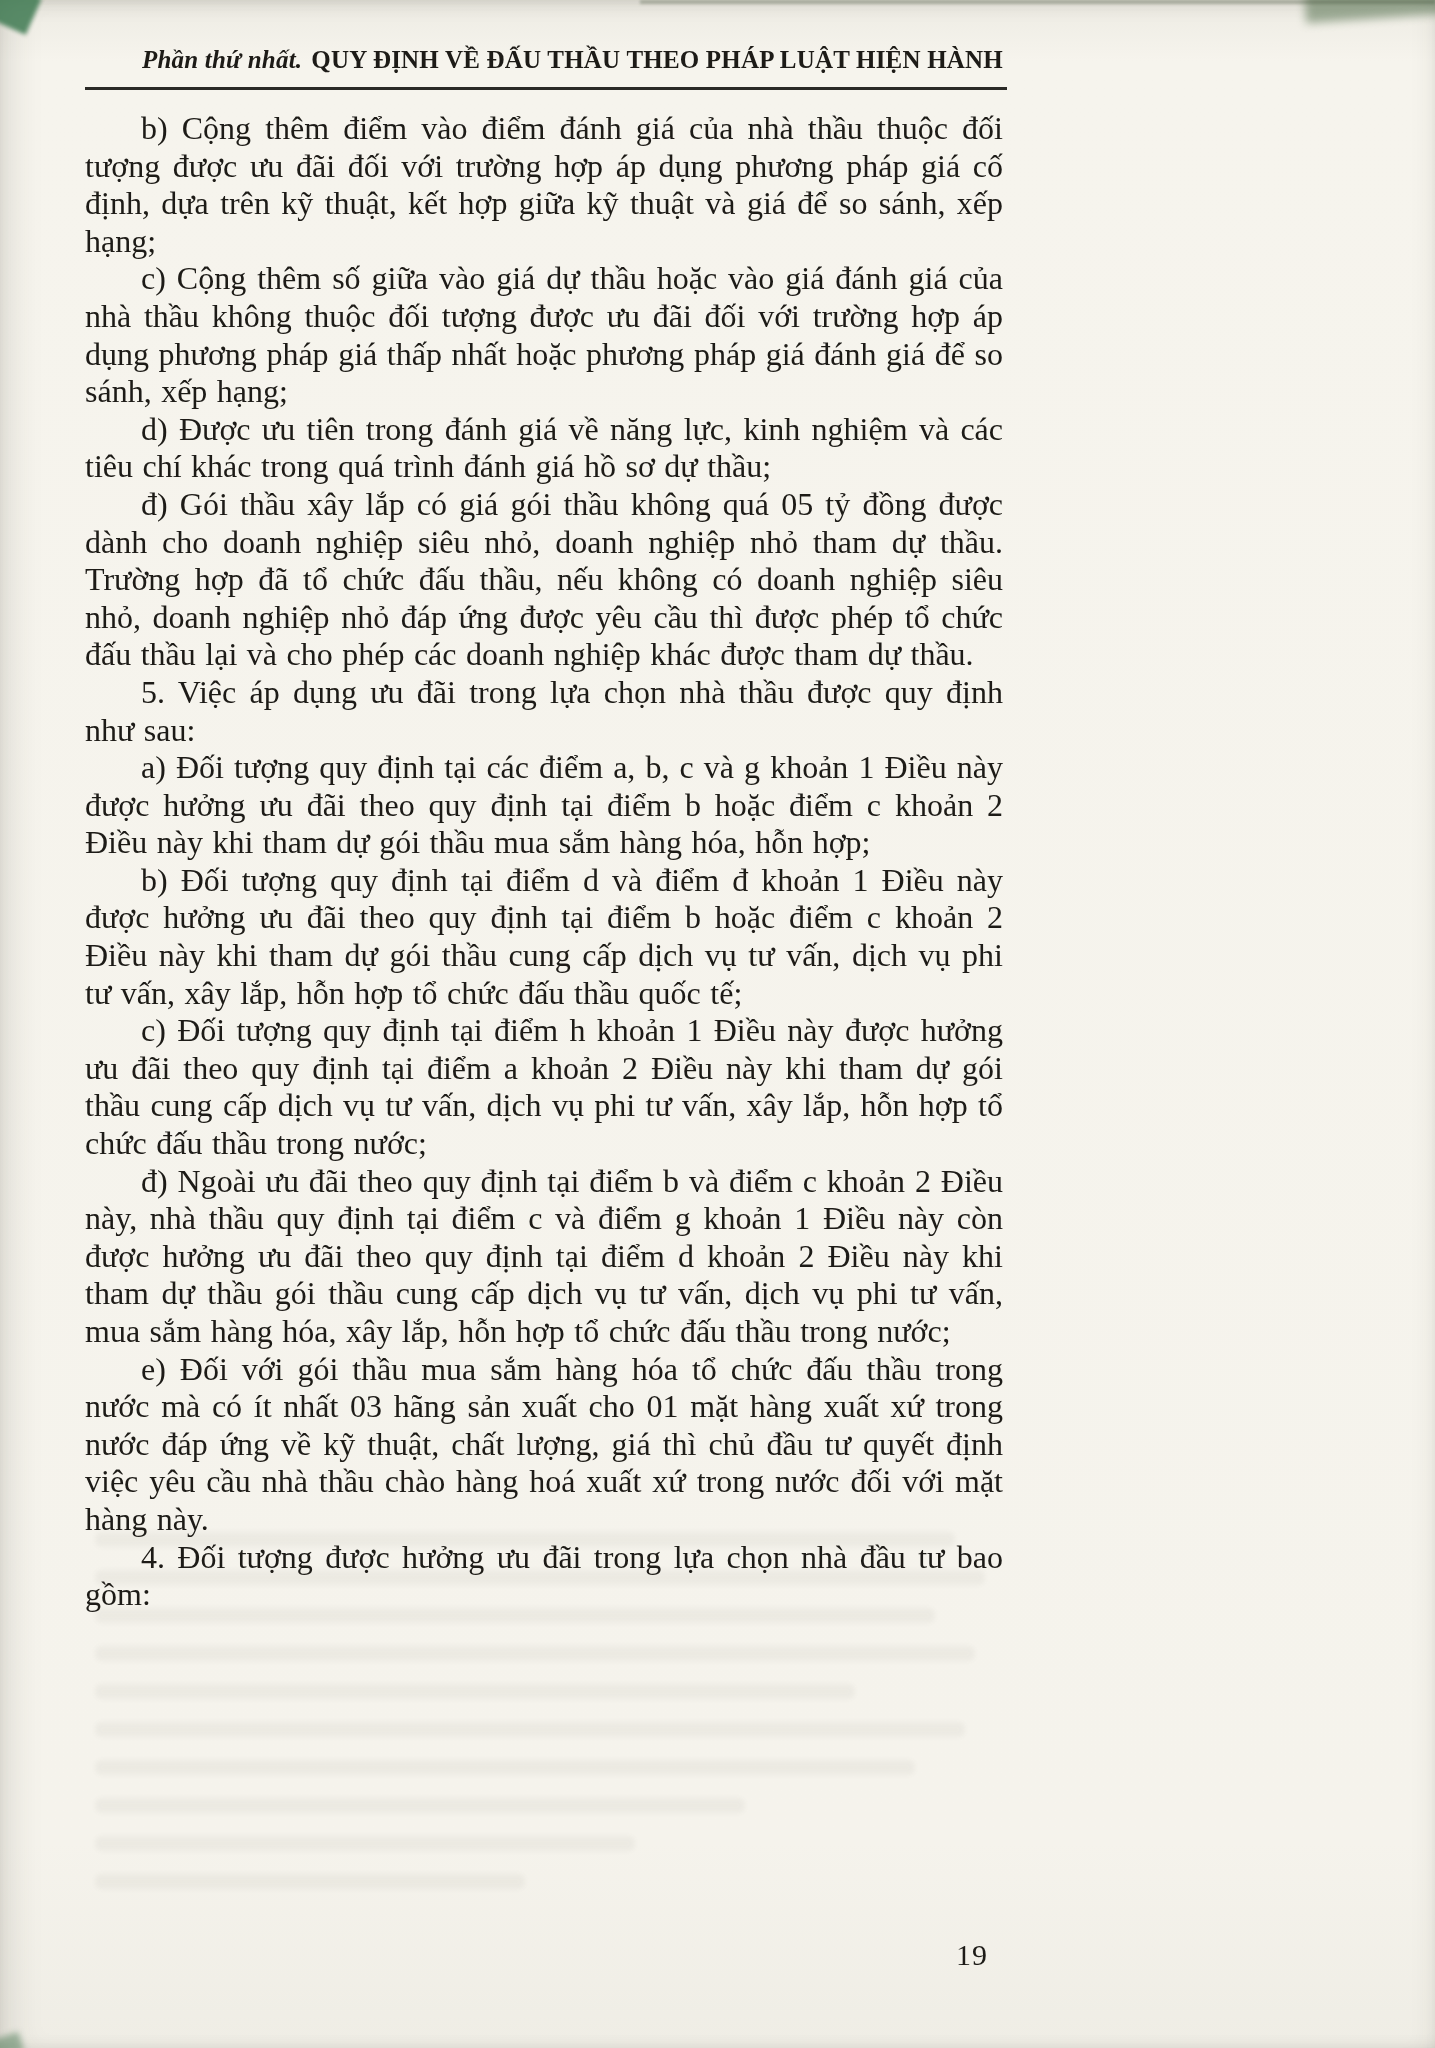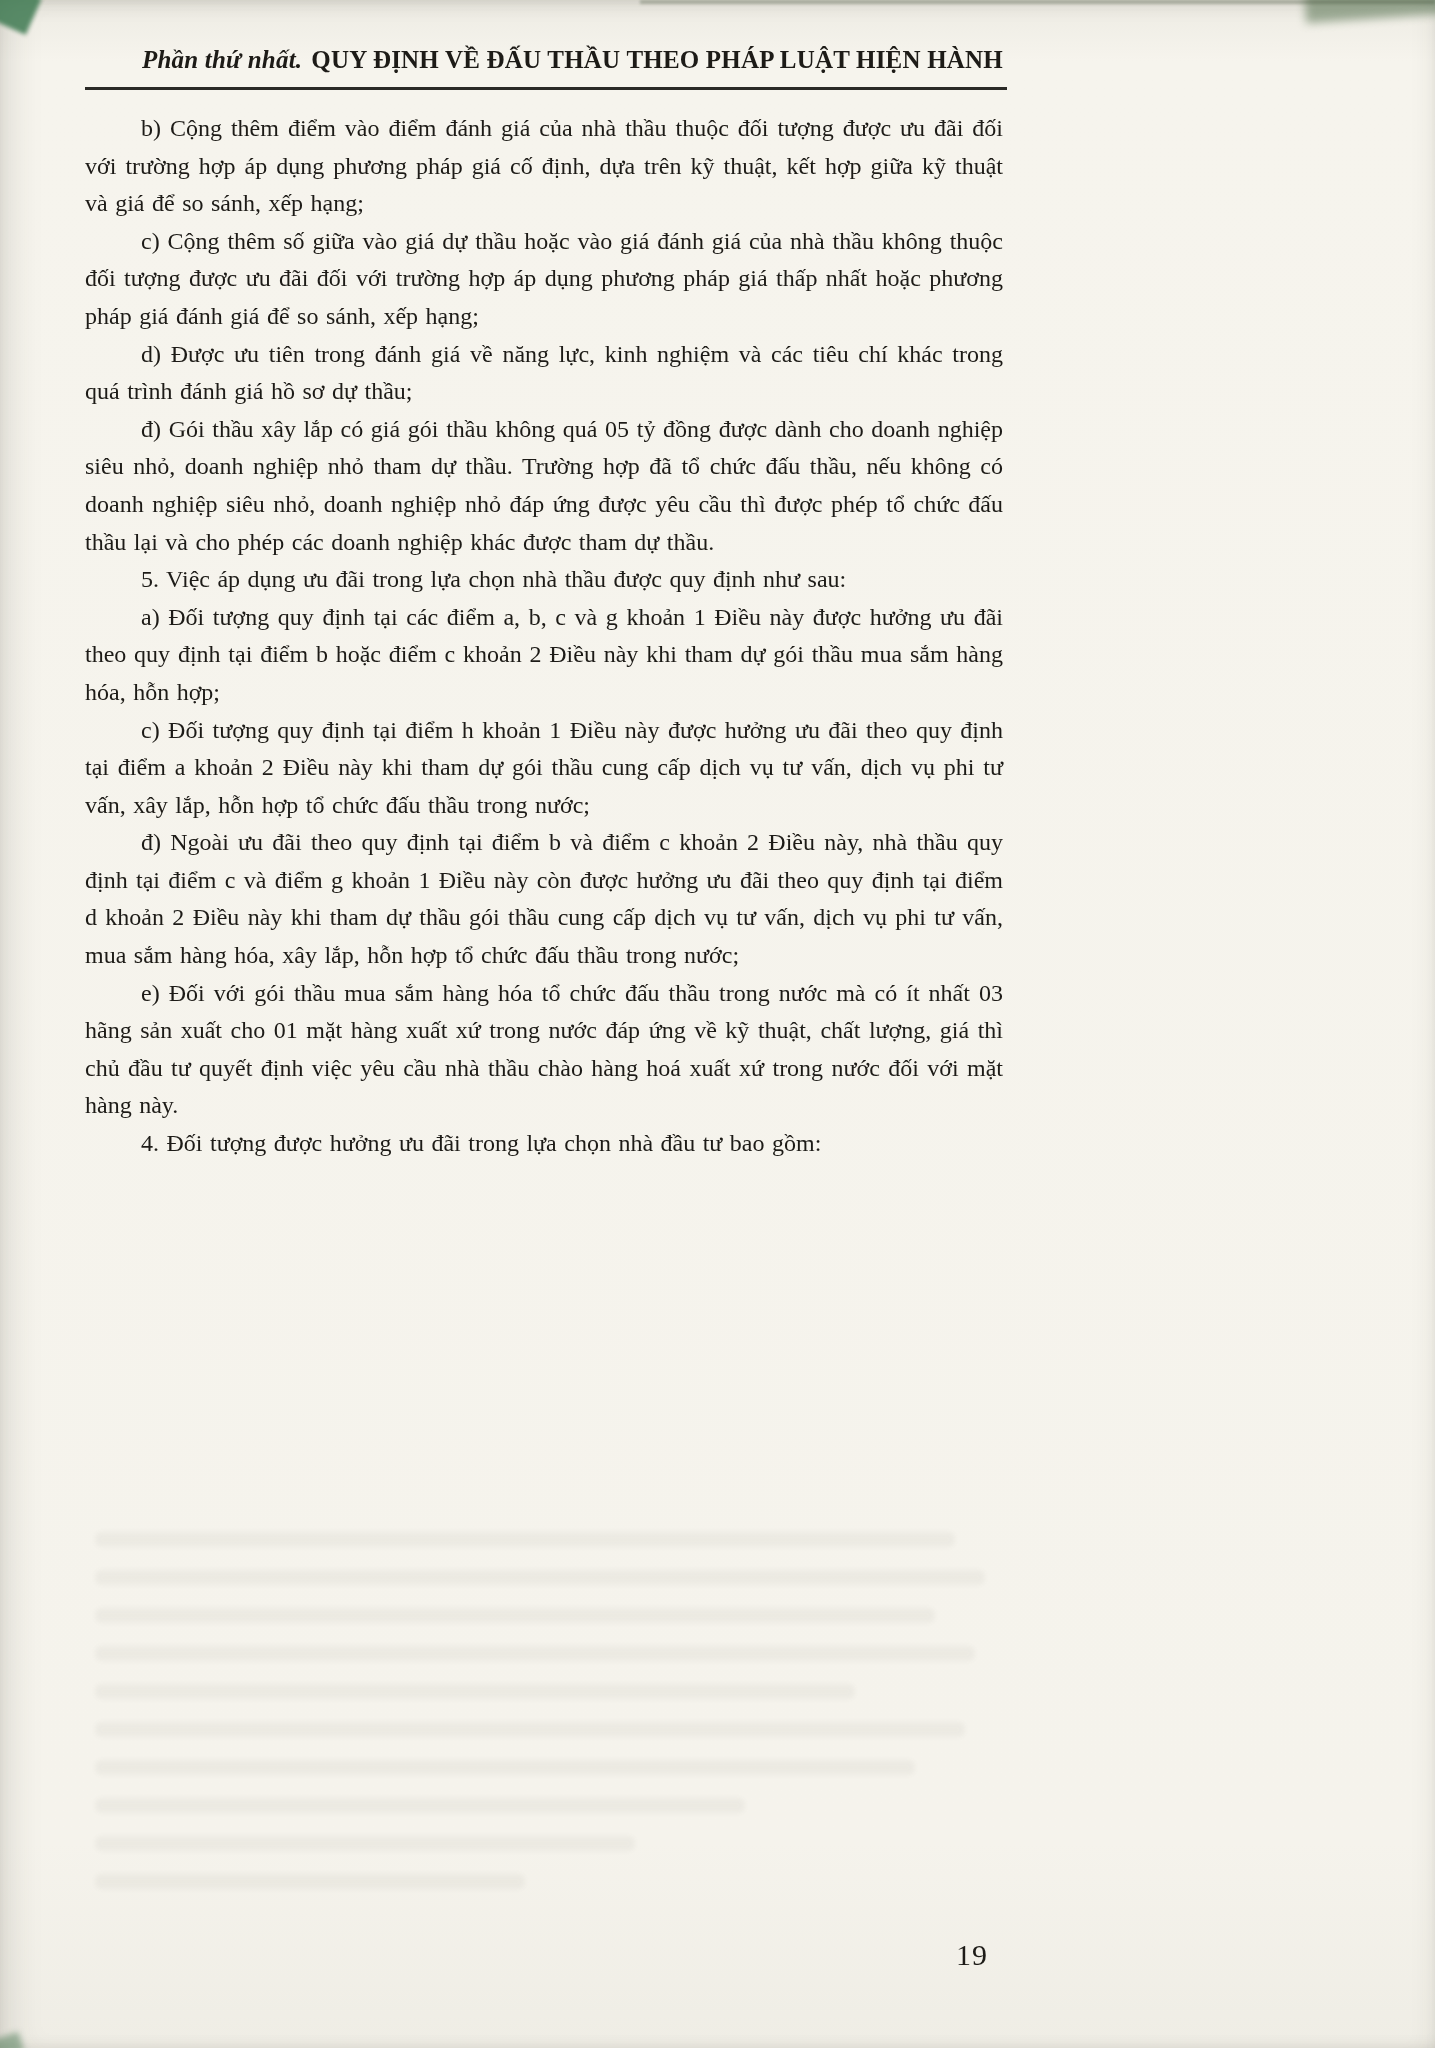--- a/index.html
+++ b/index.html
@@ -77,21 +77,21 @@
     font-style: italic;
     margin-right: 9px;
   }
 
   
   .content {
     position: absolute;
     top: 110px;
     left: 85px;
     width: 918px;
-    font-size: 24px;
+    font-size: 32px;
     line-height: 37.6px;
     text-align: justify;
     word-spacing: 1.5px;
   }
   .content p {
     margin: 0;
     text-indent: 56px;
   }
 
   
@@ -128,20 +128,21 @@
     <span class="section-label">Phần thứ nhất.</span><span class="section-title">QUY ĐỊNH VỀ ĐẤU THẦU THEO PHÁP LUẬT HIỆN HÀNH</span>
   </div>
 
   <div class="content">
     <p>b) Cộng thêm điểm vào điểm đánh giá của nhà thầu thuộc đối tượng được ưu đãi đối với trường hợp áp dụng phương pháp giá cố định, dựa trên kỹ thuật, kết hợp giữa kỹ thuật và giá để so sánh, xếp hạng;</p>
     <p>c) Cộng thêm số giữa vào giá dự thầu hoặc vào giá đánh giá của nhà thầu không thuộc đối tượng được ưu đãi đối với trường hợp áp dụng phương pháp giá thấp nhất hoặc phương pháp giá đánh giá để so sánh, xếp hạng;</p>
     <p>d) Được ưu tiên trong đánh giá về năng lực, kinh nghiệm và các tiêu chí khác trong quá trình đánh giá hồ sơ dự thầu;</p>
     <p>đ) Gói thầu xây lắp có giá gói thầu không quá 05 tỷ đồng được dành cho doanh nghiệp siêu nhỏ, doanh nghiệp nhỏ tham dự thầu. Trường hợp đã tổ chức đấu thầu, nếu không có doanh nghiệp siêu nhỏ, doanh nghiệp nhỏ đáp ứng được yêu cầu thì được phép tổ chức đấu thầu lại và cho phép các doanh nghiệp khác được tham dự thầu.</p>
     <p>5. Việc áp dụng ưu đãi trong lựa chọn nhà thầu được quy định như sau:</p>
     <p>a) Đối tượng quy định tại các điểm a, b, c và g khoản 1 Điều này được hưởng ưu đãi theo quy định tại điểm b hoặc điểm c khoản 2 Điều này khi tham dự gói thầu mua sắm hàng hóa, hỗn hợp;</p>
+    <p>b) Đối tượng quy định tại điểm d và điểm đ khoản 1 Điều này được hưởng ưu đãi theo quy định tại điểm b hoặc điểm c khoản 2 Điều này khi tham dự gói thầu cung cấp dịch vụ tư vấn, dịch vụ phi tư vấn, xây lắp, hỗn hợp tổ chức đấu thầu quốc tế;</p>
     <p>c) Đối tượng quy định tại điểm h khoản 1 Điều này được hưởng ưu đãi theo quy định tại điểm a khoản 2 Điều này khi tham dự gói thầu cung cấp dịch vụ tư vấn, dịch vụ phi tư vấn, xây lắp, hỗn hợp tổ chức đấu thầu trong nước;</p>
     <p>đ) Ngoài ưu đãi theo quy định tại điểm b và điểm c khoản 2 Điều này, nhà thầu quy định tại điểm c và điểm g khoản 1 Điều này còn được hưởng ưu đãi theo quy định tại điểm d khoản 2 Điều này khi tham dự thầu gói thầu cung cấp dịch vụ tư vấn, dịch vụ phi tư vấn, mua sắm hàng hóa, xây lắp, hỗn hợp tổ chức đấu thầu trong nước;</p>
     <p>e) Đối với gói thầu mua sắm hàng hóa tổ chức đấu thầu trong nước mà có ít nhất 03 hãng sản xuất cho 01 mặt hàng xuất xứ trong nước đáp ứng về kỹ thuật, chất lượng, giá thì chủ đầu tư quyết định việc yêu cầu nhà thầu chào hàng hoá xuất xứ trong nước đối với mặt hàng này.</p>
     <p>4. Đối tượng được hưởng ưu đãi trong lựa chọn nhà đầu tư bao gồm:</p>
   </div>
 
   <div class="bleed-line" style="top:1532px; width:860px;"></div>
   <div class="bleed-line" style="top:1570px; width:890px;"></div>
   <div class="bleed-line" style="top:1608px; width:840px;"></div>
   <div class="bleed-line" style="top:1646px; width:880px;"></div>

